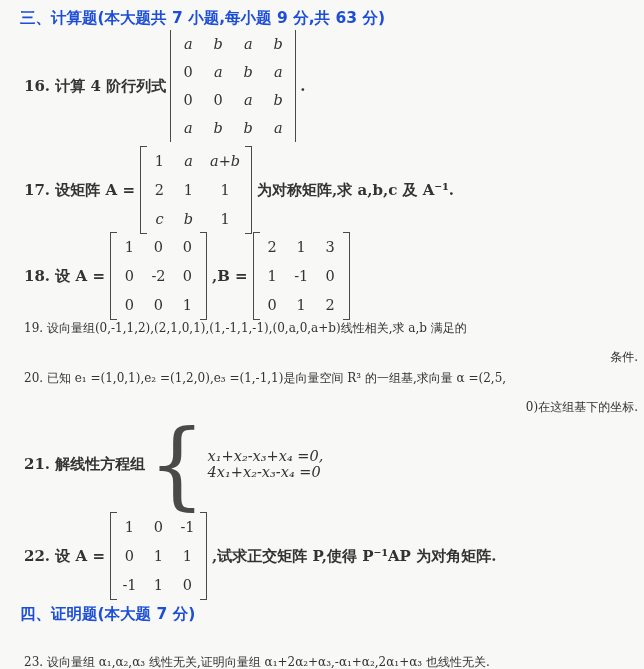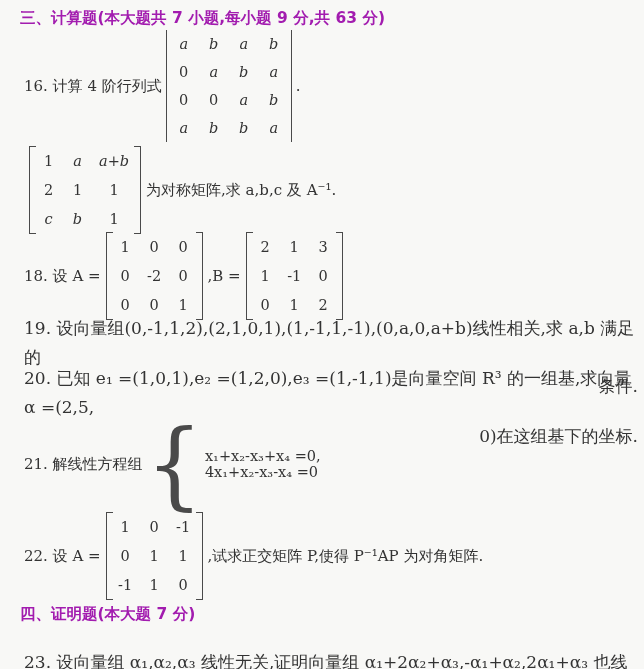--- a/index.html
+++ b/index.html
@@ -8,31 +8,31 @@
     background:#eeeeec;
     font-family:"DejaVu Serif", serif;
   }
   .page {
     position:relative; width:644px; height:669px; overflow:hidden;
     background:#f8f8f6; color:#333;
   }
   .hdr {
     position:absolute; left:20px;
     font-family:"DejaVu Sans", sans-serif;
-    font-weight:bold; font-size:15.5px; color:#a21caf;
+    font-weight:bold; font-size:15.5px; color:#1d4ed8;
     white-space:pre;
   }
   .prob {
     position:absolute; left:24px; right:6px;
     display:flex; align-items:center;
     color:#333;
   }
   .prob.block { display:block; }
-  .txt { font-size:15px; line-height:24px; white-space:pre; }
-  .line { font-size:17px; line-height:29px; white-space:pre-wrap; }
+  .txt { font-size:15px; line-height:24px; white-space:pre;font-weight:bold; }
+  .line { font-size:12px; line-height:29px; white-space:pre-wrap; }
   .indent { padding-left:31px;text-align:right; }
 
   .mat {
     display:inline-grid; justify-items:center; align-items:center;
     font-size:14.5px; line-height:16px; margin:0 4px;
   }
   .cell { white-space:pre; }
   .var { font-style:italic; }
 
   
@@ -58,21 +58,21 @@
   }
 
   .brace {
     font-family:"DejaVu Serif", serif;
     font-size:90px; line-height:0.85; color:#4a4a4a;
     transform:scaleY(1.05); margin:0 2px 0 3px;
     font-weight:400;
   }
   .eqs {
     display:flex; flex-direction:column; 
-    font-size:14.5px; 
+    font-size:14.5px; font-style:italic;
   }
   .eq { white-space:pre; }
 </style>
 </head>
 <body>
 
 <div class="page">
 
   <div class="hdr" style="top:8px">三、计算题(本大题共 7 小题,每小题 9 分,共 63 分)</div>
 
@@ -93,20 +93,21 @@
       <span class="cell var">b</span>
       <span class="cell var">a</span>
       <span class="cell var">b</span>
       <span class="cell var">b</span>
       <span class="cell var">a</span>
     </span>
     <span class="txt">.</span>
   </div>
 
   <div class="prob" style="top:146px">
+    <span class="txt">17. 设矩阵 A =</span>
     <span class="mat bmat">
       <span class="cell">1</span>
       <span class="cell var">a</span>
       <span class="cell var">a+b</span>
       <span class="cell">2</span>
       <span class="cell">1</span>
       <span class="cell">1</span>
       <span class="cell var">c</span>
       <span class="cell var">b</span>
       <span class="cell">1</span>

